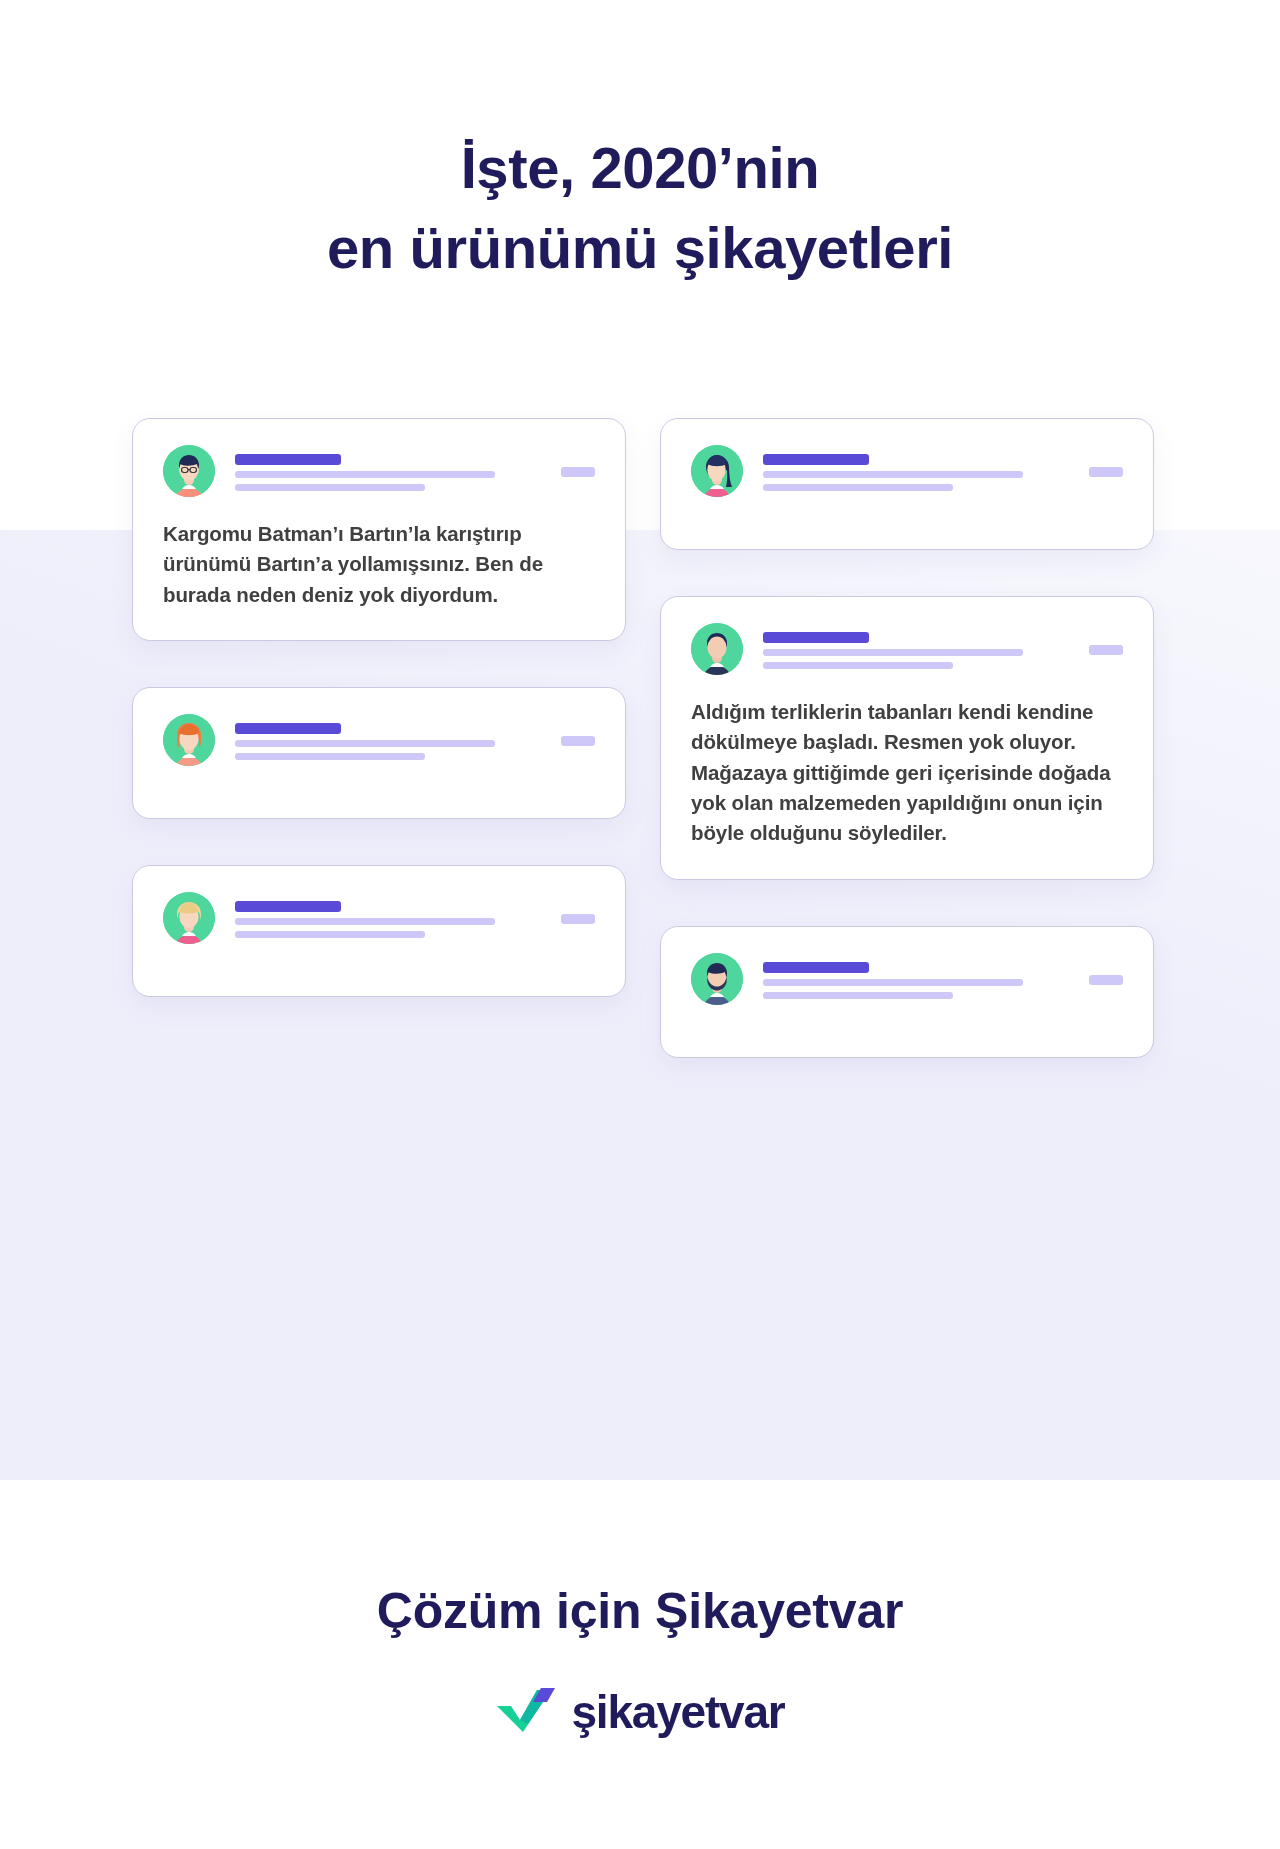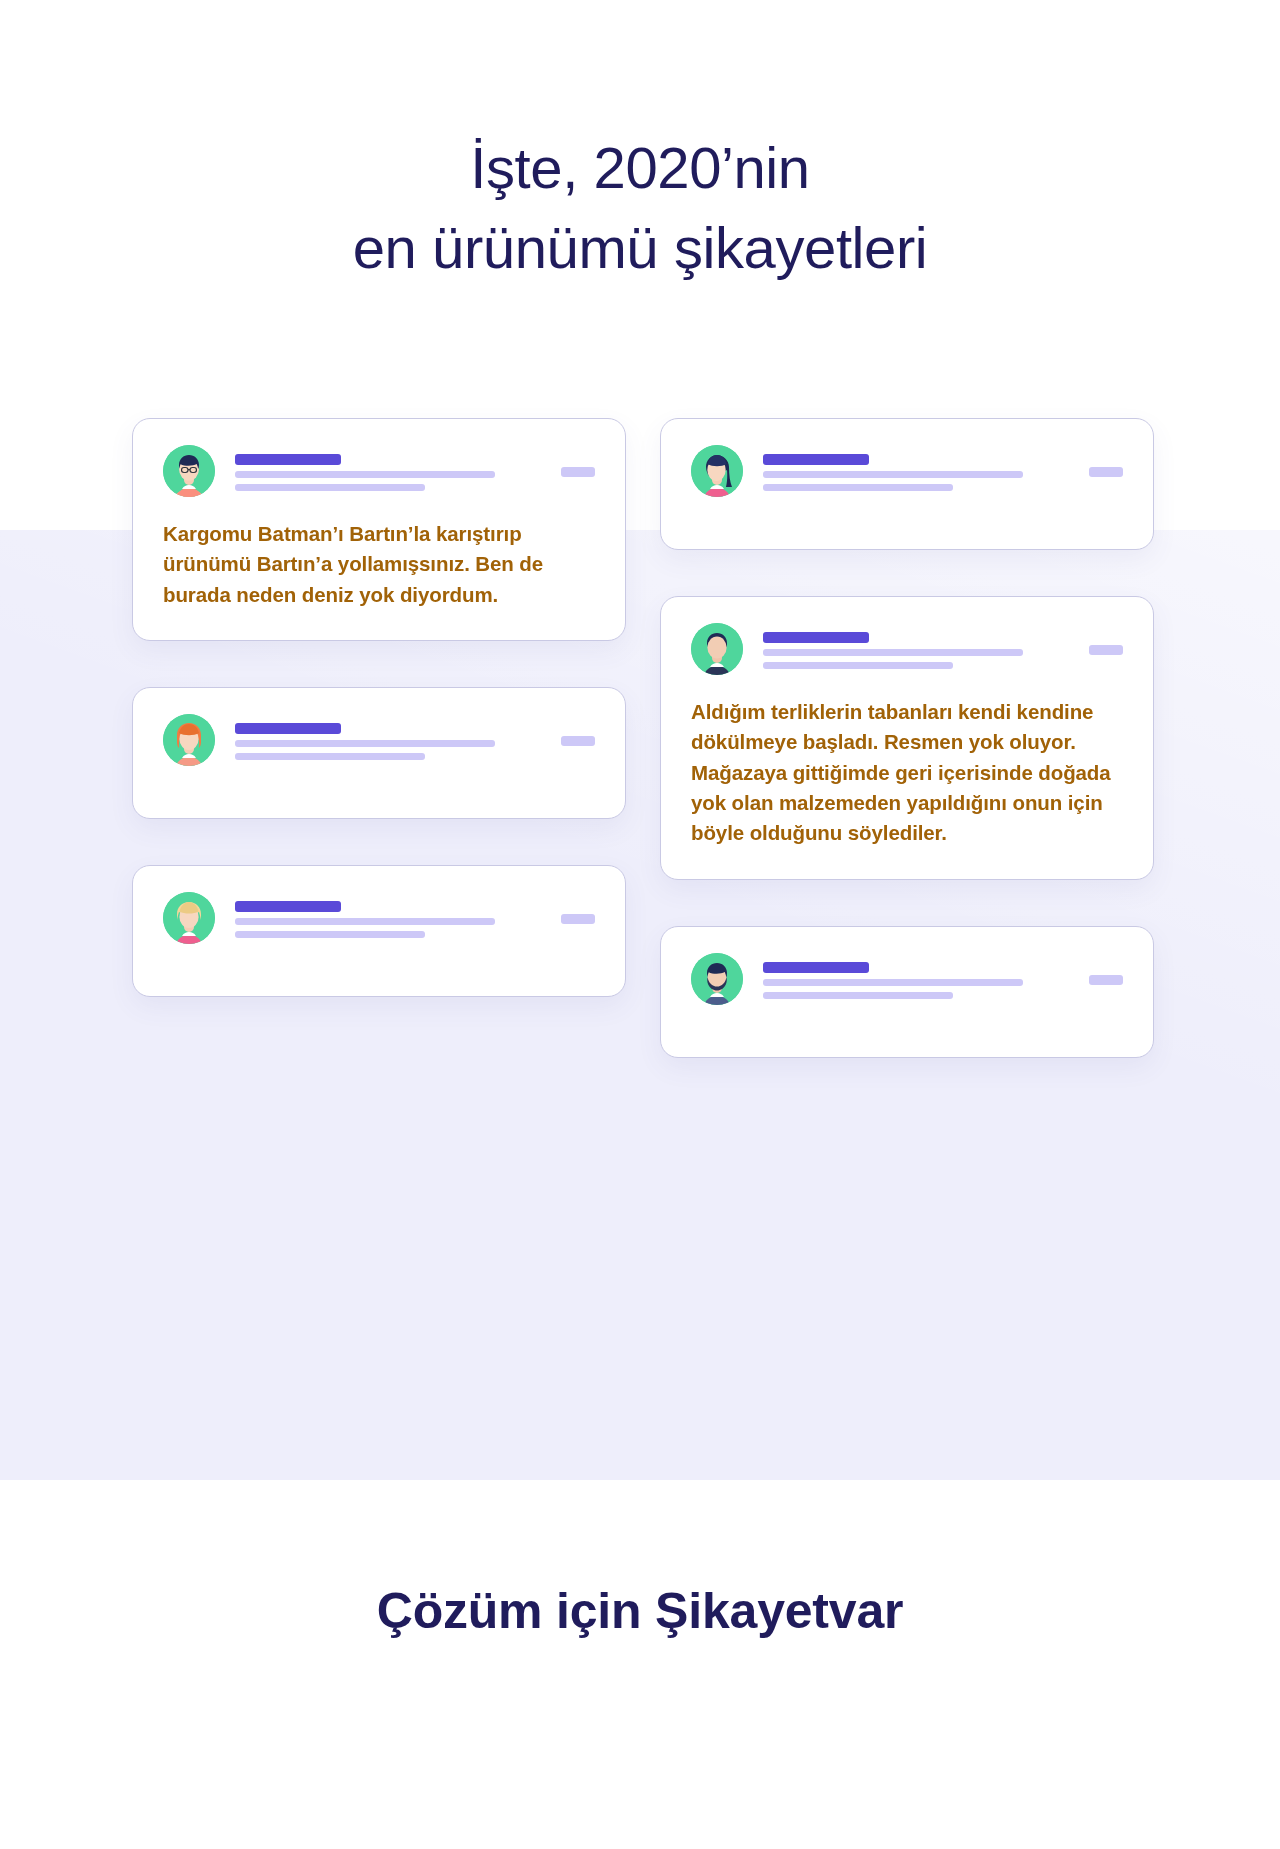--- a/index.html
+++ b/index.html
@@ -68,21 +68,21 @@
 
   
   #headline {
     position: absolute;
     top: 128px;
     left: 0;
     width: 1280px;
     text-align: center;
     color: #201c5c;
     font-size: 58px;
-    font-weight: normal;
+    font-weight: bold;
     line-height: 1.38;
     letter-spacing: -0.4px;
   }
   #headline .hl-line { display: block; }
 
   
   #cards {
     position: absolute;
     top: 418px;
     left: 132px;
@@ -162,21 +162,21 @@
     height: 10px;
     border-radius: 3px;
     background: #cdc8f7;
   }
 
   
   .card-body {
     font-size: 20.5px;
     line-height: 1.48;
     font-weight: bold;
-    color: #a16207;
+    color: #404040;
     letter-spacing: -0.1px;
   }
 
   
   #footer {
     position: absolute;
     top: 1582px;
     left: 0;
     width: 1280px;
     text-align: center;
@@ -362,15 +362,25 @@
           <div class="ph-badge"></div>
         </div>
       </div>
 
     </div>
 
   </div>
 
   <div id="footer">
     <div id="footer-title">Çözüm için Şikayetvar</div>
+    <div id="logo-row">
+      <span>
+        <svg width="62" height="48" viewBox="0 0 62 48" aria-hidden="true">
+          <path d="M2 20 L16 20 L25 34 L42 4 L56 4 L28 46 Z" fill="#16d196"></path>
+          <path d="M25 34 L42 4 L56 4 L33 38 Z" fill="#0fb4a4" opacity="0.85"></path>
+          <path d="M46 2 L60 2 L52 16 L38 16 Z" fill="#5a4ad8"></path>
+        </svg>
+      </span>
+      <span id="logo-wordmark">şikayetvar</span>
+    </div>
   </div>
 
 </div>
 
 </body></html>

